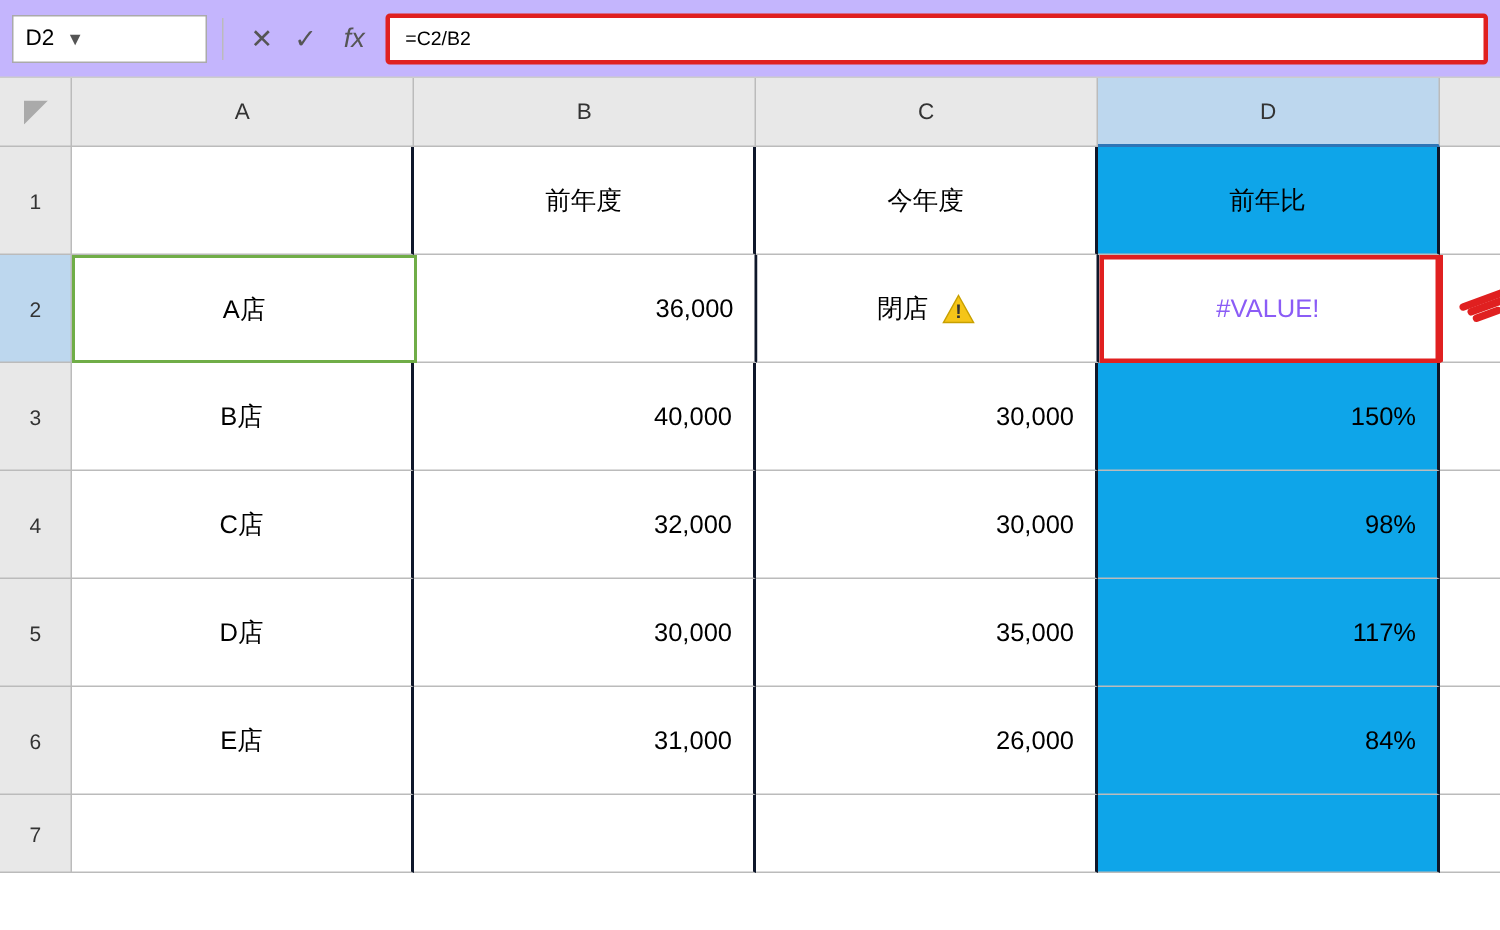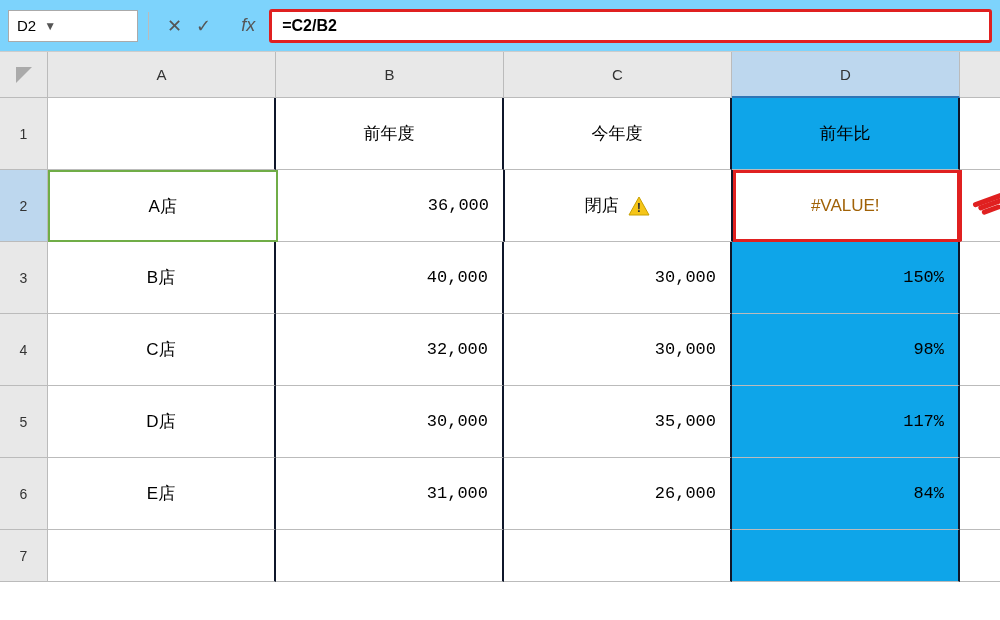--- a/index.html
+++ b/index.html
@@ -9,21 +9,21 @@
       width: 1000px;
       height: 620px;
       overflow: hidden;
     }
 
     
     .formula-bar {
       display: flex;
       align-items: center;
       height: 52px;
-      background: #7dd3fc;
+      background: #c4b5fd;
       border-bottom: 1px solid #ccc;
       padding: 0 8px;
       gap: 6px;
     }
     .cell-ref-box {
       width: 130px;
       height: 32px;
       border: 1px solid #aaa;
       background: #fff;
       display: flex;
@@ -45,33 +45,33 @@
     }
     .formula-bar-icon {
       font-size: 18px;
       color: #555;
       cursor: pointer;
     }
     .fx-icon {
       font-style: italic;
       font-size: 18px;
       color: #555;
-      margin-left: 16px;
+      margin-left: 4px;
     }
     .formula-input-box {
       flex: 1;
       height: 34px;
       border: 3px solid #e02020;
       border-radius: 3px;
       background: #fff;
       display: flex;
       align-items: center;
       padding: 0 10px;
-      font-size: 16px;
-      font-weight: 700;
+      font-size: 13px;
+      font-weight: 400;
       color: #000;
     }
 
     
     .spreadsheet {
       display: flex;
       flex-direction: column;
     }
 
     
@@ -142,21 +142,21 @@
       border-bottom: 1px solid #bbb;
       display: flex;
       align-items: center;
       padding: 0 14px;
       font-size: 17px;
       color: #000;
       background: #fff;
       position: relative;
     }
     .cell.center { justify-content: center; }
-    .cell.right { justify-content: flex-end; font-family: Liberation Mono, monospace; }
+    .cell.right { justify-content: flex-end; }
     .cell.col-d { background: #0ea5e9; }
     .cell.col-d.active-cell {
       background: #fff;
       outline: 3px solid #e02020;
       outline-offset: -3px;
       z-index: 2;
     }
     .cell.row2-a {
       border: 2px solid #70ad47;
     }
@@ -199,21 +199,21 @@
     .squiggle-line:nth-child(2) {
       transform: rotate(-20deg) translateX(6px);
       width: 28px;
     }
     .squiggle-line:nth-child(3) {
       transform: rotate(-20deg) translateX(10px);
       width: 20px;
     }
 
     .value-error {
-      color: #a16207;
+      color: #8b5cf6;
       font-size: 17px;
       font-weight: 500;
     }
 
     
     .dropdown-arrow {
       margin-left: 8px;
       font-size: 12px;
       color: #555;
     }

